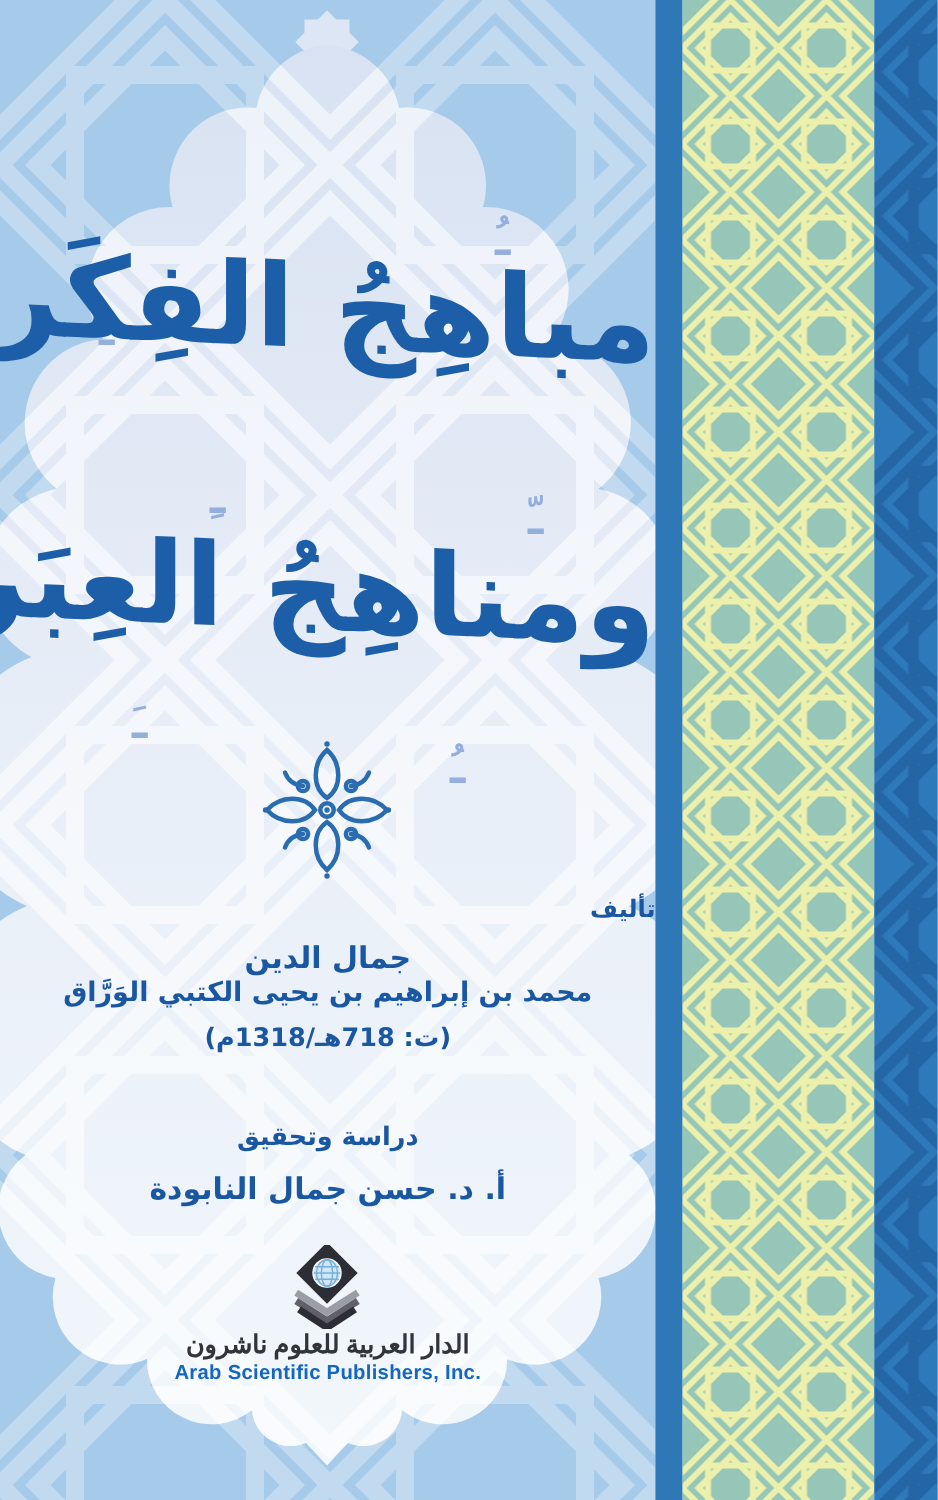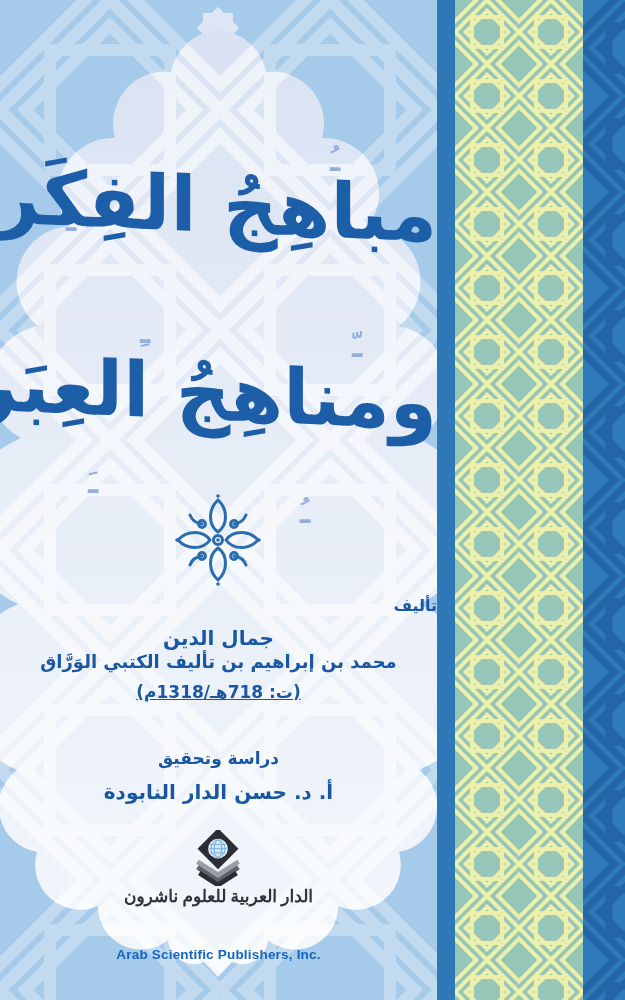--- a/index.html
+++ b/index.html
@@ -23,29 +23,29 @@
   .title{font-size:76px;color:#1d5ea9;line-height:1.25;transform:skewY(2.5deg);}
   .title1{top:158px;}
   .title2{top:346px;}
   .accent{
     position:absolute;direction:rtl;font-weight:bold;color:#94aedd;
     font-size:30px;line-height:1;white-space:nowrap;
   }
   .byline-label{top:596px;font-size:16px;text-align:right;}
   .author-honorific{top:626px;font-size:20px;}
   .author-name{top:651px;font-size:18px;}
-  .author-dates{top:682px;font-size:17px;text-decoration:underline;}
+  .author-dates{top:682px;font-size:17px;}
   .editor-label{top:748px;font-size:17px;}
   .editor-name{top:780px;font-size:20px;}
   .ornament-svg{position:absolute;left:175px;top:492px;}
   .logo-svg{position:absolute;left:173px;top:830px;}
   .publisher-ar{top:886px;font-size:17px;color:#33333b;font-family:Liberation Serif, serif;}
   .publisher-en{
     top:907px;font-size:13.5px;direction:ltr;color:#1566c0;
-    font-family:"Liberation Sans",sans-serif;letter-spacing:.2px;margin-top:40px;
+    font-family:"Liberation Sans",sans-serif;letter-spacing:.2px;
   }
 </style>
 </head>
 <body>
 
 <div class="cover">
 
   <div class="panel-left">
     <svg class="bg-svg" width="437" height="1000" viewBox="0 0 437 1000" aria-hidden="true">
       <defs>
@@ -130,24 +130,24 @@
         <circle r="1.8"></circle>
         <circle cy="-44" r="1.8"></circle>
           <circle cy="44" r="1.8"></circle>
         <circle cx="-41" r="1.8"></circle>
           <circle cx="41" r="1.8"></circle>
       </g>
     </svg>
 
     <div class="t byline-label">تأليف</div>
     <div class="t author-honorific">جمال الدين</div>
-    <div class="t author-name">محمد بن إبراهيم بن تأليف الكتبي الوَرَّاق</div>
+    <div class="t author-name">محمد بن إبراهيم بن يحيى الكتبي الوَرَّاق</div>
     <div class="t author-dates">(ت: 718هـ/1318م)</div>
     <div class="t editor-label">دراسة وتحقيق</div>
-    <div class="t editor-name">أ. د. حسن الدار النابودة</div>
+    <div class="t editor-name">أ. د. حسن جمال النابودة</div>
 
     <svg class="logo-svg" width="90" height="56" viewBox="-45 -28 90 60" aria-hidden="true">
       <g transform="translate(0,-8)">
         <rect x="-15.5" y="-15.5" width="31" height="31" transform="rotate(45)" fill="#2d2d35"></rect>
         <circle r="10.5" fill="#ffffff"></circle>
         <circle r="9.5" fill="#cfe6f7"></circle>
         <g stroke="#76aed8" stroke-width="1" fill="none">
           <ellipse rx="4" ry="9.5"></ellipse>
           <ellipse rx="7.5" ry="9.5"></ellipse>
           <line x1="-9.5" y1="0" x2="9.5" y2="0"></line>

